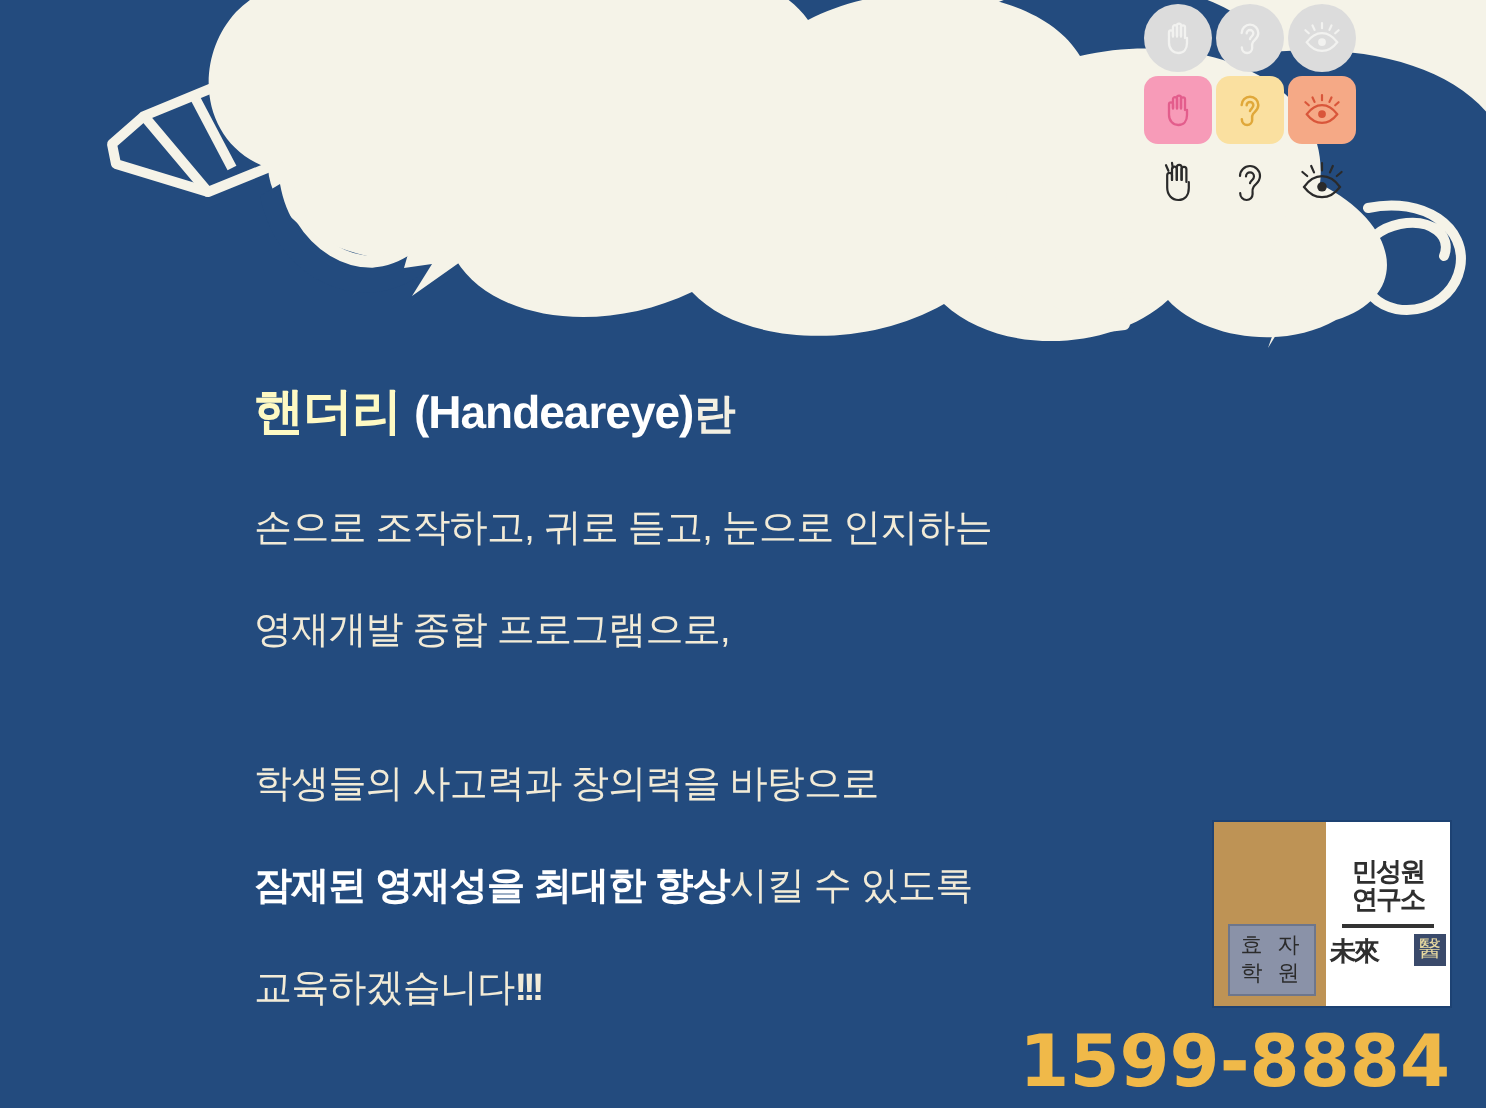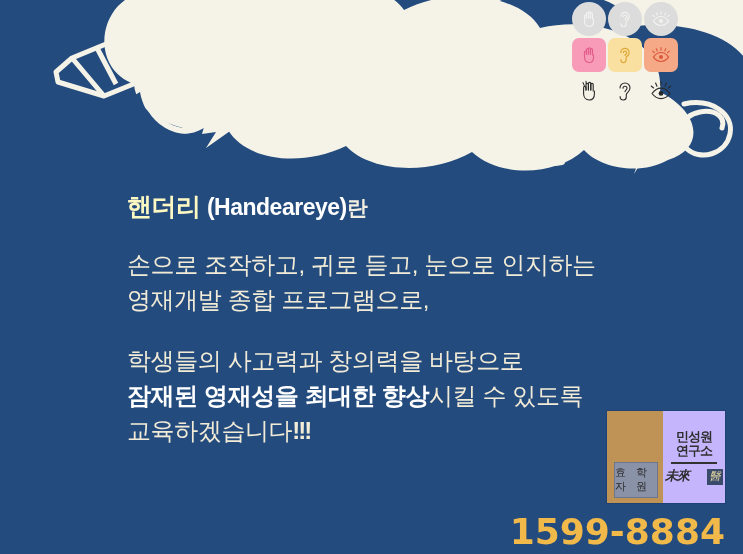--- a/index.html
+++ b/index.html
@@ -31,54 +31,54 @@
   .headline{
     font-size:25px;font-weight:bold;letter-spacing:-0.5px;
     line-height:1.15;margin:0 0 26px 0;white-space:nowrap;
   }
   .headline .kr{color:#fef9c3;}
   .headline .en{color:#ffffff;font-size:23px;}
   .headline .suffix{color:#F2EFE2;font-size:21px;}
 
   .para{margin:0 0 0 0;}
   .line{
-    font-size:24px;line-height:35px;color:#F2EBD7;
-    letter-spacing:-0.4px;white-space:nowrap;
+    font-size:19px;line-height:35px;color:#F2EBD7;
+    letter-spacing:-0.4px;white-space:nowrap;margin-top:16px;
   }
   .gap{height:26px;}
   .line .hl{color:#FFFFFF;font-weight:bold;}
   .line .bang{color:#F2EBD7;font-weight:bold;letter-spacing:-2px;}
 
   
   .logo{
     position:absolute;left:606px;top:410px;width:118px;height:92px;
     display:flex;border:1px solid #1d4273;z-index:9;
   }
   .logo-left{
     width:56px;background:#BE9355;position:relative;
   }
   .logo-badge{
     position:absolute;left:7px;bottom:5px;width:42px;height:34px;
     background:#8A92A8;border:1px solid #6d7governor;
     border:1px solid #6d768c;
-    display:flex;flex-direction:row;align-items:center;justify-content:center;
+    display:flex;flex-direction:column;align-items:center;justify-content:center;
     color:#2b2b2b;font-size:11px;line-height:14px;letter-spacing:2px;
     font-family:"DejaVu Sans",sans-serif;
   }
   .logo-right{
-    flex:1;background:#c4b5fd;display:flex;flex-direction:column;
+    flex:1;background:#ffffff;display:flex;flex-direction:column;
     align-items:center;justify-content:center;padding:4px 2px;box-sizing:border-box;
   }
   .logo-kr{
     color:#2f2f2f;font-size:13px;font-weight:bold;line-height:14px;
     text-align:center;letter-spacing:-1px;
     font-family:"DejaVu Sans",sans-serif;
   }
   .logo-rule{width:46px;height:2px;background:#333;margin:4px 0 3px 0;}
-  .logo-bottom{display:flex;align-items:flex-end;gap:18px;font-style:italic;}
+  .logo-bottom{display:flex;align-items:flex-start;gap:18px;}
   .logo-hanja{color:#2f2f2f;font-size:13px;font-weight:bold;letter-spacing:-1px;
     font-family:"DejaVu Sans",sans-serif;}
   .logo-seal{
     width:16px;height:16px;background:#3a4a6b;color:#e8d9a0;
     font-size:11px;display:flex;align-items:center;justify-content:center;
     font-family:"DejaVu Sans",sans-serif;
   }
 
   .phone{
     position:absolute;right:18px;top:511px;

